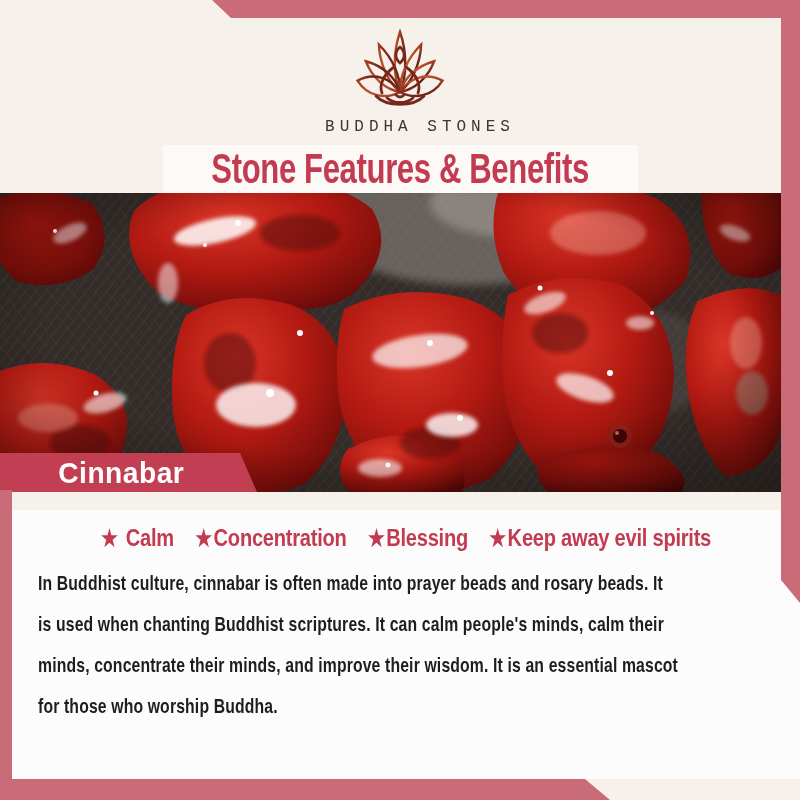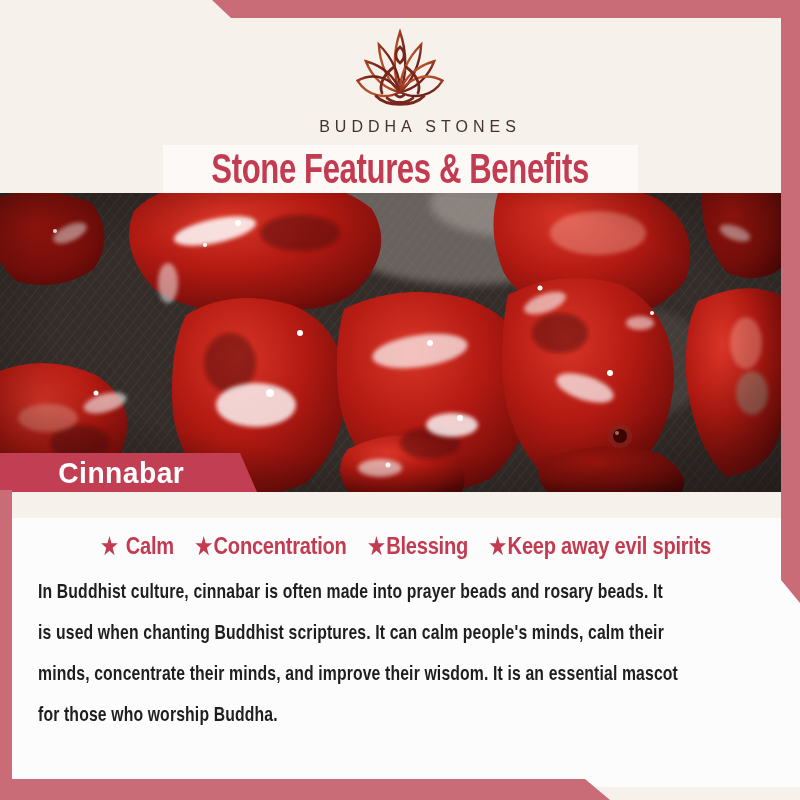--- a/index.html
+++ b/index.html
@@ -30,21 +30,21 @@
     position:absolute; top:779px; left:0; width:612px; height:21px;
     background:var(--ribbon_pink,#c96c78);
     clip-path:polygon(0 0, 585px 0, 610px 21px, 0 21px);
     z-index:6;
   }
   
   .logo-block { position:absolute; top:0; left:0; width:100%; text-align:center; z-index:2; }
   .lotus { display:block; margin:26px auto 0; }
   .brand-name {
     margin-top:0;
-    font-family:Liberation Sans, sans-serif;
+    font-family:Liberation Mono, monospace;
     font-size:16px; letter-spacing:5px; color:var(--brand_text,#42332b);
     white-space:nowrap;
     padding-left:40px;
   }
   
   .title-strip {
     position:absolute; left:163px; top:145px; width:475px; height:48px;
     background:var(--title_strip_bg,#fdf9f6);
     display:flex; align-items:flex-end; justify-content:center; z-index:2;
   }
@@ -66,21 +66,21 @@
     z-index:5; display:flex; align-items:center;text-align:right;
   }
   .stone-label span {
     color:#ffffff; font-size:30px; font-weight:700; letter-spacing:0.5px;
     padding-left:62px; transform:scaleX(0.94); transform-origin:left center;
     white-space:nowrap;
   }
   
   .panel {
     position:absolute; left:12px; top:510px; width:788px; height:269px;
-    background:var(--panel_bg,#fdfcfc); z-index:3;margin-top:8px;
+    background:var(--panel_bg,#fdfcfc); z-index:3;
   }
   .features {
     position:absolute; top:14px; left:0; width:100%;
     display:flex; justify-content:center;
   }
   .features-inner {
     display:flex; align-items:baseline; gap:26px; white-space:nowrap;
     transform:scaleX(0.82); transform-origin:center top;
   }
   .feature {

